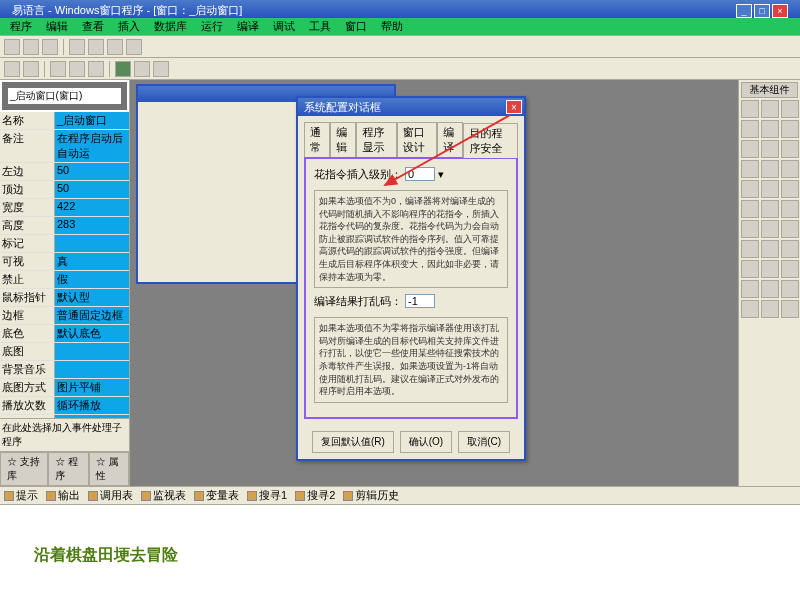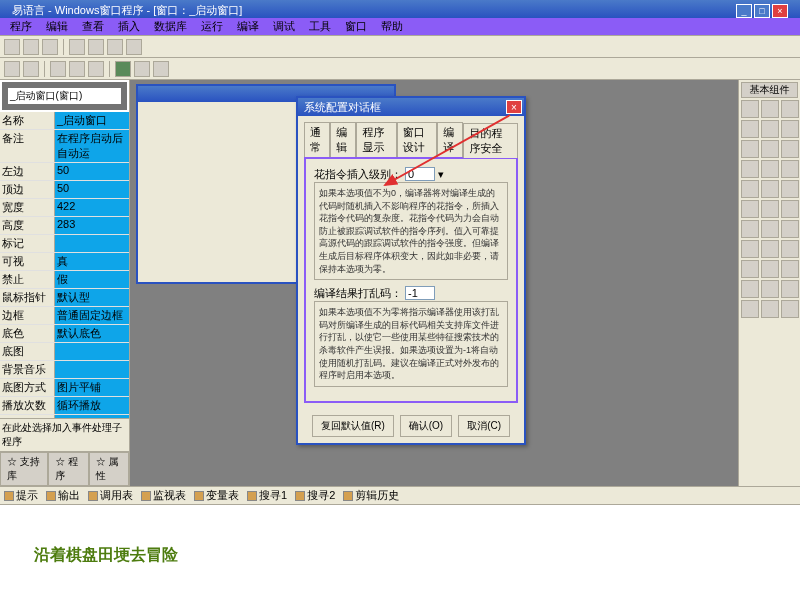--- a/index.html
+++ b/index.html
@@ -1,21 +1,21 @@
 <!DOCTYPE html>
 <html><head>
 <meta charset="utf-8">
 <style>
 *{box-sizing:border-box;margin:0;padding:0;font-family:"SimSun","宋体",sans-serif;font-size:11px}
 body{background:#fff;overflow:hidden;width:800px;height:600px;position:relative}
 .titlebar{background:linear-gradient(#4a7ac9,#2952c0);color:#fff;height:18px;display:flex;align-items:flex-end;padding:0 12px;justify-content:space-between}
 .titlebar .btns{display:flex;gap:2px}
 .titlebar .btn{width:16px;height:14px;background:#4a7ac9;border:1px solid #fff;display:flex;align-items:center;justify-content:center;font-size:9px}
 .titlebar .btn.close{background:#e04040}
-.menubar{background:#8b5cf6;height:18px;display:flex;align-items:center;padding:0 4px;gap:2px;border-bottom:1px solid #aca899}
+.menubar{background:#22c55e;height:18px;display:flex;align-items:center;padding:0 4px;gap:2px;border-bottom:1px solid #aca899}
 .menubar span{padding:1px 6px}
 .toolbar{background:#ece9d8;height:22px;border-bottom:1px solid #aca899;display:flex;align-items:center;padding:0 4px;gap:3px}
 .toolbar .tb{width:16px;height:16px;background:#d4d0c8;border:1px solid #aca899}
 .toolbar .sep{width:1px;height:16px;background:#aca899;margin:0 2px}
 .main{display:flex;height:406px}
 .left-panel{width:130px;background:#fff;border-right:1px solid #aca899;display:flex;flex-direction:column}
 .combo{border:6px solid #737373;background:#fff;margin:2px;padding:1px 2px;font-size:10px}
 .prop-table{flex:1;overflow:auto;font-size:10px}
 .prop-row{display:flex;border-bottom:1px solid #e0e0e0}
 .prop-k{width:55px;background:#ece9d8;padding:1px 2px;border-right:1px solid #aca899}
@@ -40,21 +40,21 @@
 .dialog{position:absolute;left:296px;top:96px;width:230px;background:#ece9d8;border:2px solid #2952c0;box-shadow:2px 2px 4px rgba(0,0,0,.3)}
 .dlg-title{background:linear-gradient(#4a7ac9,#2952c0);color:#fff;height:18px;display:flex;align-items:center;justify-content:space-between;padding:0 2px 0 6px}
 .dlg-close{width:16px;height:14px;background:#e04040;border:1px solid #fff;color:#fff;display:flex;align-items:center;justify-content:center;font-size:10px}
 .dlg-tabs{display:flex;margin:6px 6px 0;font-size:10px}
 .dlg-tab{padding:2px 5px;border:1px solid #aca899;background:#ece9d8;border-bottom:none}
 .dlg-tab.active{background:#ece9d8;position:relative;top:1px}
 .dlg-body{margin:0 6px 6px;border:2px solid #8b5cf6;padding:8px;font-size:10px}
 .field{margin-bottom:6px}
 .field-label{display:inline-block}
 .field-input{border:1px solid #7f9db9;background:#fff;padding:0 2px;width:30px;display:inline-block;text-align:left}
-.help-text{border:1px solid #aca899;background:#ece9d8;padding:4px;font-size:9px;line-height:1.4;margin-top:0;color:#333}
+.help-text{border:1px solid #aca899;background:#ece9d8;padding:4px;font-size:9px;line-height:1.4;margin-top:8px;color:#333}
 .dlg-buttons{display:flex;justify-content:center;gap:6px;padding:6px}
 .dlg-btn{border:1px solid #aca899;background:#ece9d8;padding:3px 8px;font-size:10px}
 .arrow{position:absolute;left:375px;top:110px;width:140px;height:80px;pointer-events:none;z-index:10}
 </style>
 </head>
 <body>
 
 <div class="titlebar">
   <span>易语言 - Windows窗口程序 - [窗口：_启动窗口]</span>
   <div class="btns">

